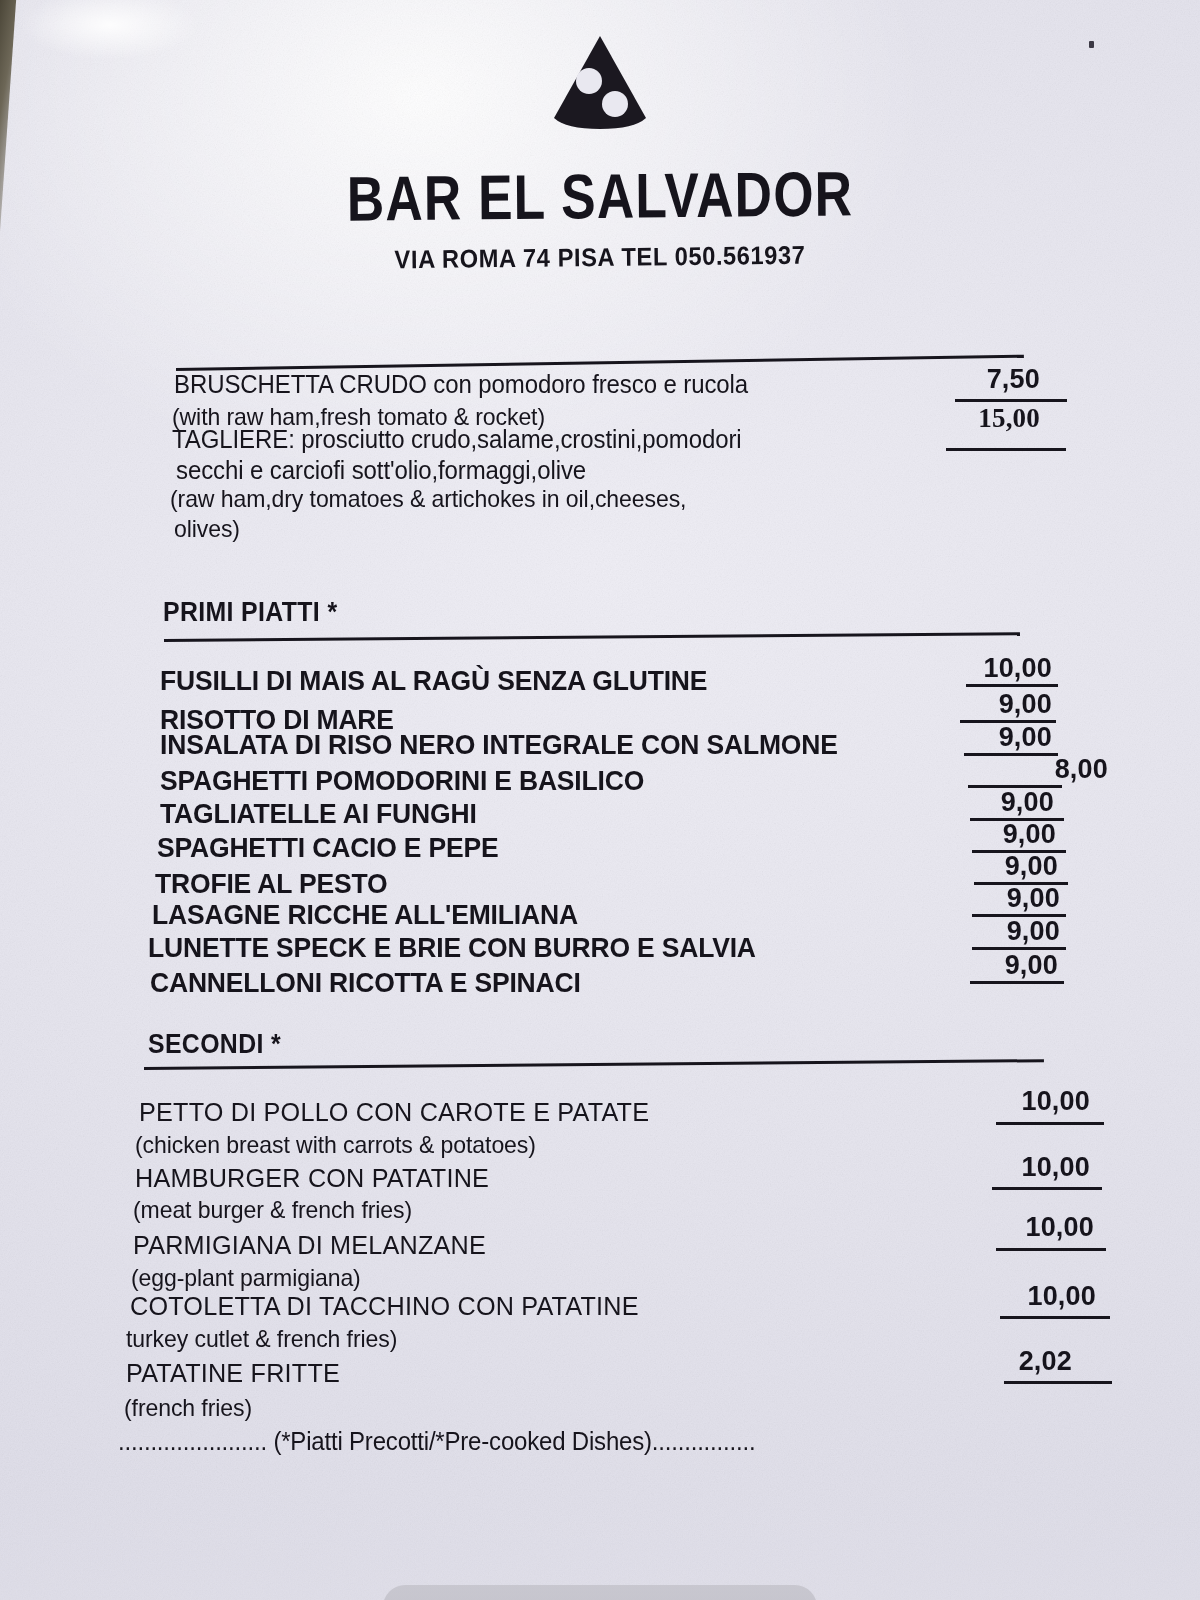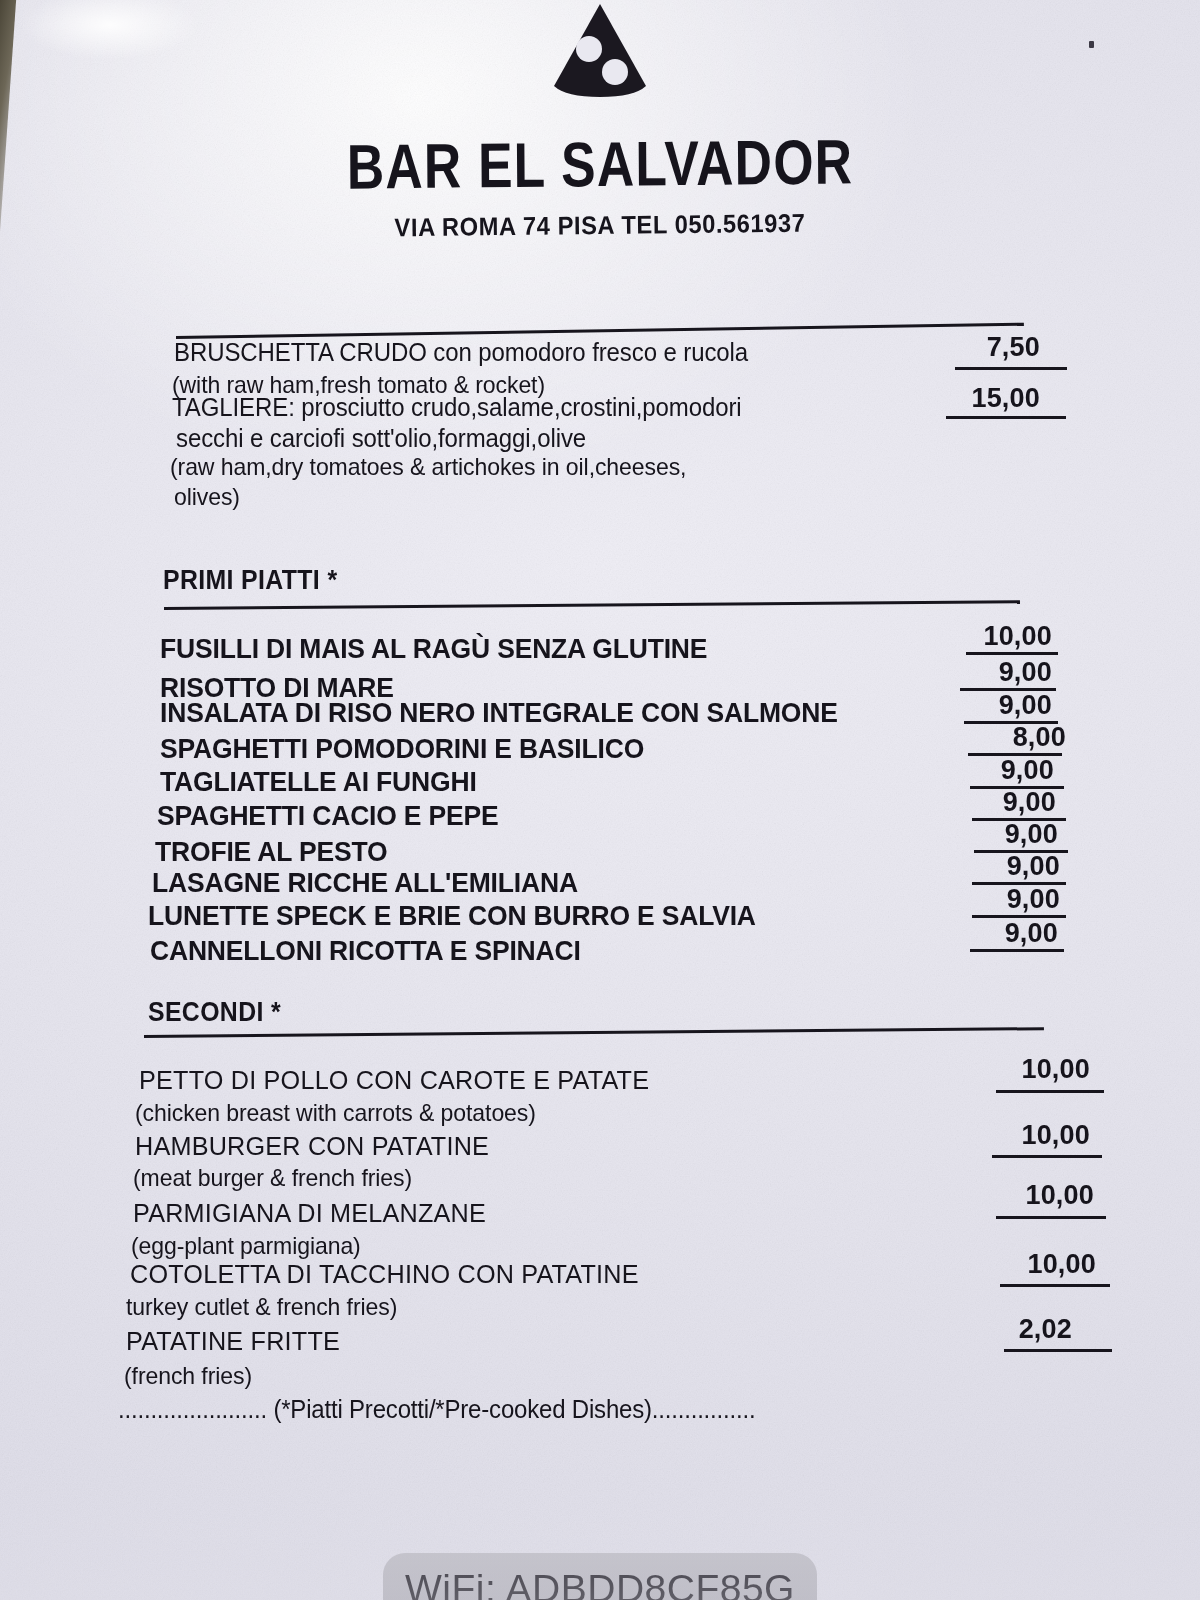--- a/index.html
+++ b/index.html
@@ -56,20 +56,21 @@
     background: #2a2733;
     border-radius: 1px;
     opacity: .9;
   }
 
   
   #sheet {
     position: absolute;
     inset: 0;
     color: #121018;
+    margin-top: 32px;
   }
 
   
   #logo {
     position: absolute;
     left: 0; right: 0; top: 2px;
     display: flex;
     justify-content: center;
   }
   #logo svg { display: block; }
@@ -246,21 +247,21 @@
   <div class="dish mixed" style="left:174px; top:338px;">BRUSCHETTA CRUDO con pomodoro fresco e rucola</div>
   <div class="dish sub" style="left:172px; top:371px;">(with raw ham,fresh tomato &amp; rocket)</div>
   <div class="dish mixed" style="left:172px; top:393px;">TAGLIERE: prosciutto crudo,salame,crostini,pomodori</div>
   <div class="dish mixed" style="left:176px; top:424px;">secchi e carciofi sott'olio,formaggi,olive</div>
   <div class="dish sub" style="left:170px; top:453px;">(raw ham,dry tomatoes &amp; artichokes in oil,cheeses,</div>
   <div class="dish sub" style="left:174px; top:483px;">olives)</div>
 
   <div class="price" style="left:940px; top:332px; width:100px;">7,50</div>
   <div class="price-underline" style="left:955px; top:367px; width:112px;"></div>
 
-  <div class="price" style="left:932px; top:383px; width:108px;">15,00</div>
+  <div class="price" style="left:932px; top:371px; width:108px;font-family:Liberation Serif, serif;">15,00</div>
   <div class="price-underline" style="left:946px; top:416px; width:120px;"></div>
 
   <div class="section-heading" style="left:163px; top:565px;">PRIMI PIATTI *</div>
   <div class="rule" style="left:164px; top:607px; width:856px; transform: rotate(-0.45deg); transform-origin:left center;"></div>
 
   <div class="dish caps" style="left:160px; top:632px;">FUSILLI DI MAIS AL RAGÙ SENZA GLUTINE</div>
   <div class="dish caps" style="left:160px; top:671px;">RISOTTO DI MARE</div>
   <div class="dish caps" style="left:160px; top:696px;">INSALATA DI RISO NERO INTEGRALE CON SALMONE</div>
   <div class="dish caps" style="left:160px; top:732px;">SPAGHETTI POMODORINI E BASILICO</div>
   <div class="dish caps" style="left:160px; top:765px;">TAGLIATELLE AI FUNGHI</div>
@@ -269,21 +270,21 @@
   <div class="dish caps" style="left:152px; top:866px;">LASAGNE RICCHE ALL'EMILIANA</div>
   <div class="dish caps" style="left:148px; top:899px;">LUNETTE SPECK E BRIE CON BURRO E SALVIA</div>
   <div class="dish caps" style="left:150px; top:934px;">CANNELLONI RICOTTA E SPINACI</div>
 
   <div class="price" style="left:960px; top:621px; width:92px;">10,00</div>
   <div class="price-underline" style="left:966px; top:652px; width:92px;"></div>
   <div class="price" style="left:960px; top:657px; width:92px;">9,00</div>
   <div class="price-underline" style="left:960px; top:688px; width:96px;"></div>
   <div class="price" style="left:960px; top:690px; width:92px;">9,00</div>
   <div class="price-underline" style="left:964px; top:721px; width:94px;"></div>
-  <div class="price" style="left:974px; top:722px; width:92px;">8,00</div>
+  <div class="price" style="left:1016px; top:722px; width:92px;">8,00</div>
   <div class="price-underline" style="left:968px; top:753px; width:94px;"></div>
   <div class="price" style="left:962px; top:755px; width:92px;">9,00</div>
   <div class="price-underline" style="left:970px; top:786px; width:94px;"></div>
   <div class="price" style="left:964px; top:787px; width:92px;">9,00</div>
   <div class="price-underline" style="left:972px; top:818px; width:94px;"></div>
   <div class="price" style="left:966px; top:819px; width:92px;">9,00</div>
   <div class="price-underline" style="left:974px; top:850px; width:94px;"></div>
   <div class="price" style="left:968px; top:851px; width:92px;">9,00</div>
   <div class="price-underline" style="left:972px; top:882px; width:94px;"></div>
   <div class="price" style="left:968px; top:884px; width:92px;">9,00</div>

